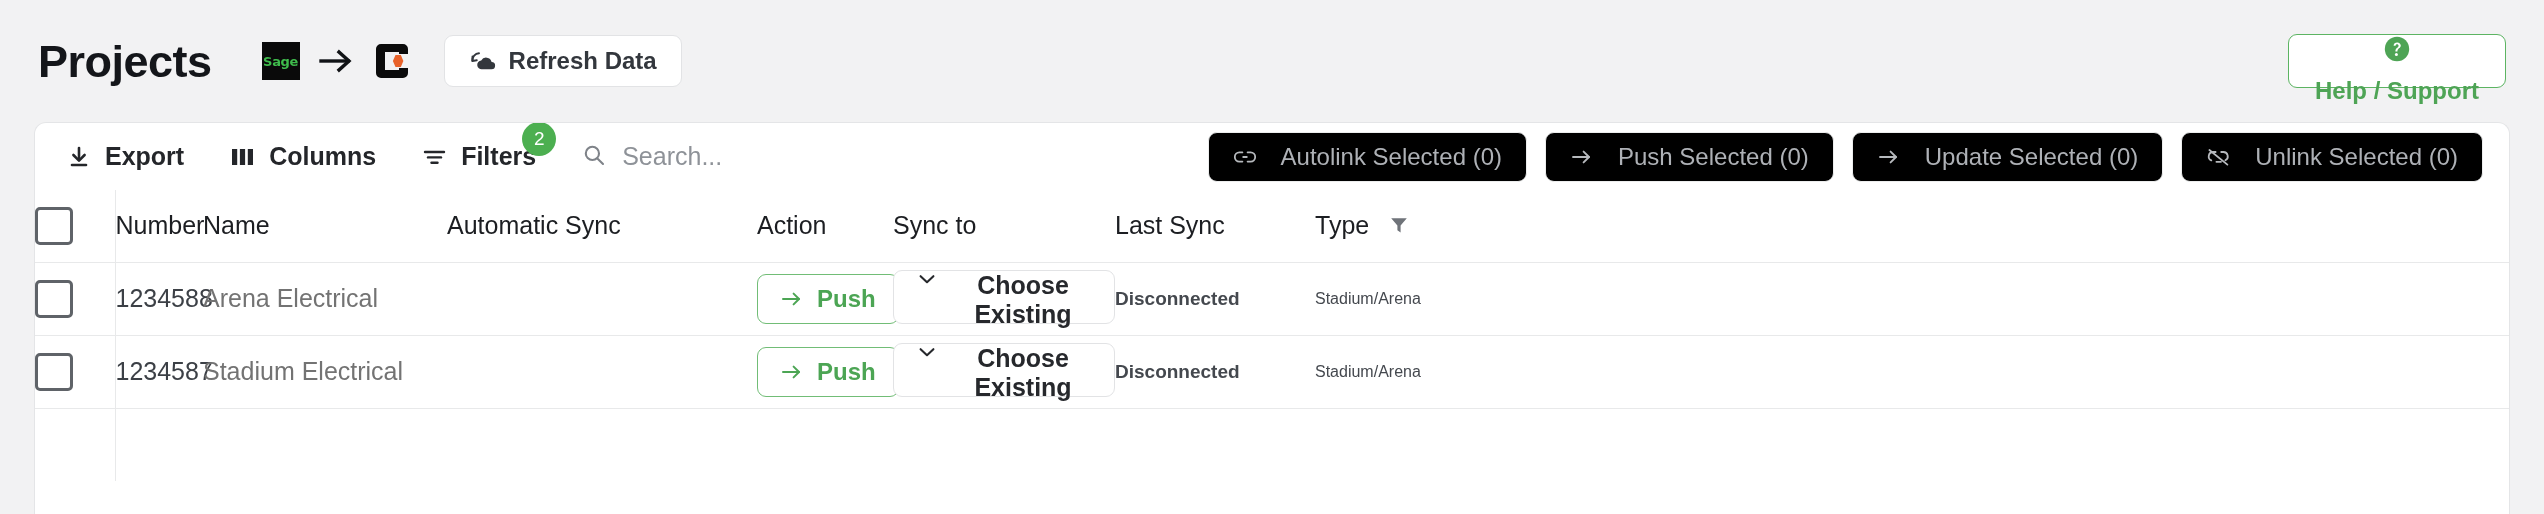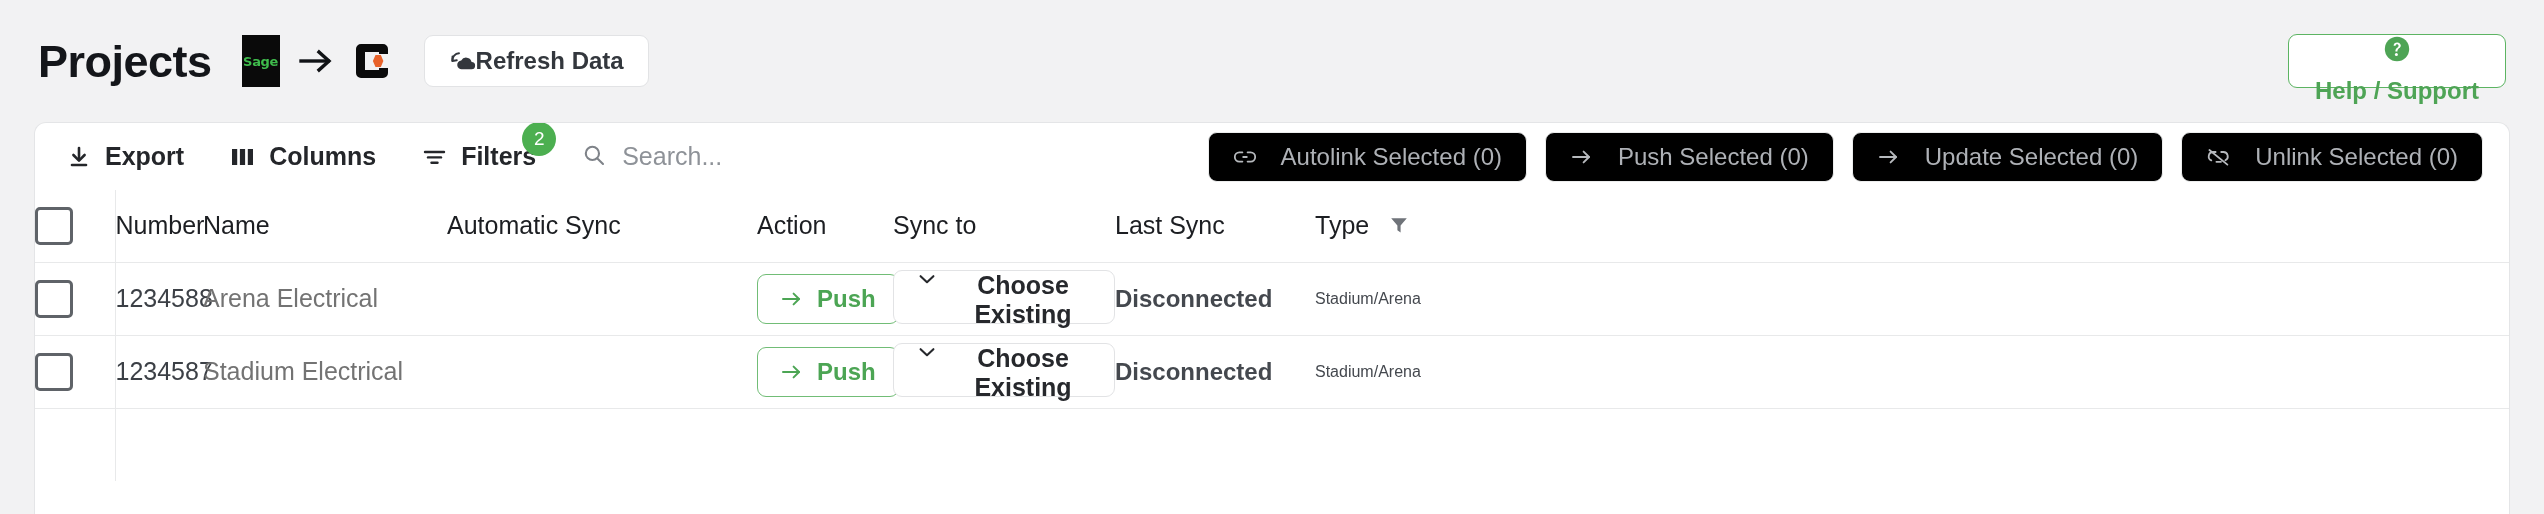--- a/index.html
+++ b/index.html
@@ -31,43 +31,45 @@
 
   .logo-pair {
     display: flex;
     align-items: center;
     gap: 16px;
     margin-left: 30px;
   }
 
   .sage-logo {
     width: 38px;
-    height: 52px;
+    height: 38px;
     background: #0a0a0a;
     display: flex;
     align-items: center;
     justify-content: center;
+    margin-left: 20px;
   }
   .sage-logo .sage-txt {
     color: #3fbb4c;
     font-size: 13px;
     font-weight: 700;
     font-family: "DejaVu Sans", sans-serif;
     letter-spacing: -0.3px;
   }
 
   .arrow-between { width: 40px; height: 38px; display: block; }
 
   .procore-logo { width: 38px; height: 38px; display: block; }
 
   .refresh-btn {
     margin-left: 34px;
     height: 52px;
     display: inline-flex;
     align-items: center;
+    gap: 13px;
     padding: 0 24px;
     background: #ffffff;
     border: 1px solid #e2e3e5;
     border-radius: 9px;
     font-size: 24px;
     font-weight: 700;
     color: #33373d;
     cursor: pointer;
   }
   .refresh-btn svg { display: block; }
@@ -219,21 +221,21 @@
     height: 38px;
     border: 3px solid #5f6368;
     border-radius: 5px;
     background: #ffffff;
     display: block;
     cursor: pointer;
   }
 
   .cell-num  { font-size: 25px; color: #3c4046; }
   .cell-name { font-size: 25px; color: #737373; }
-  .cell-last { font-size: 24px; color: #44484e; font-weight: 700; }
+  .cell-last { font-size: 19px; color: #44484e; font-weight: 700; }
   .cell-type { font-size: 16px; color: #44484e; }
 
   .push-btn {
     height: 50px;
     display: inline-flex;
     align-items: center;
     gap: 13px;
     padding: 0 22px;
     background: #ffffff;
     border: 1.5px solid #71bd76;

